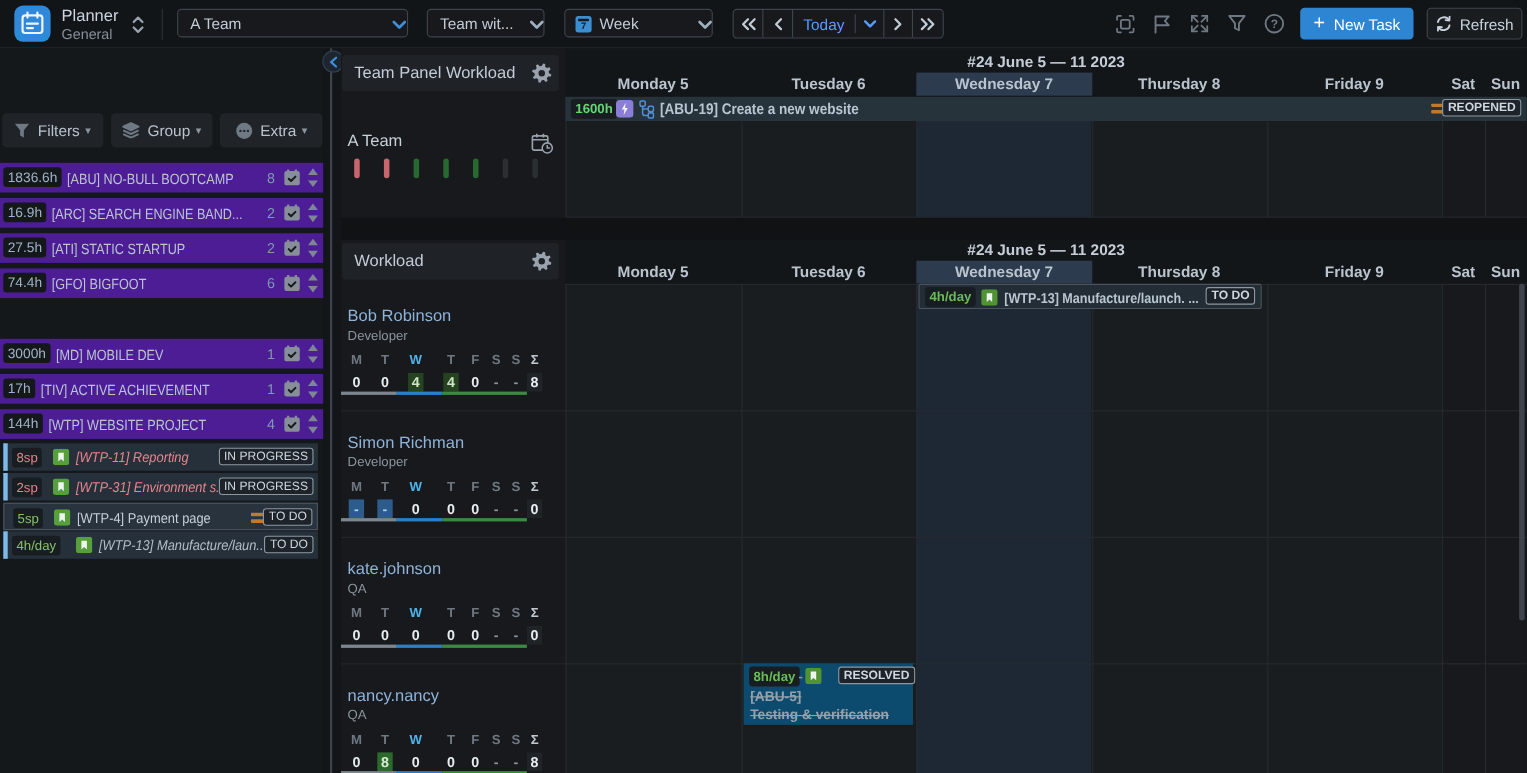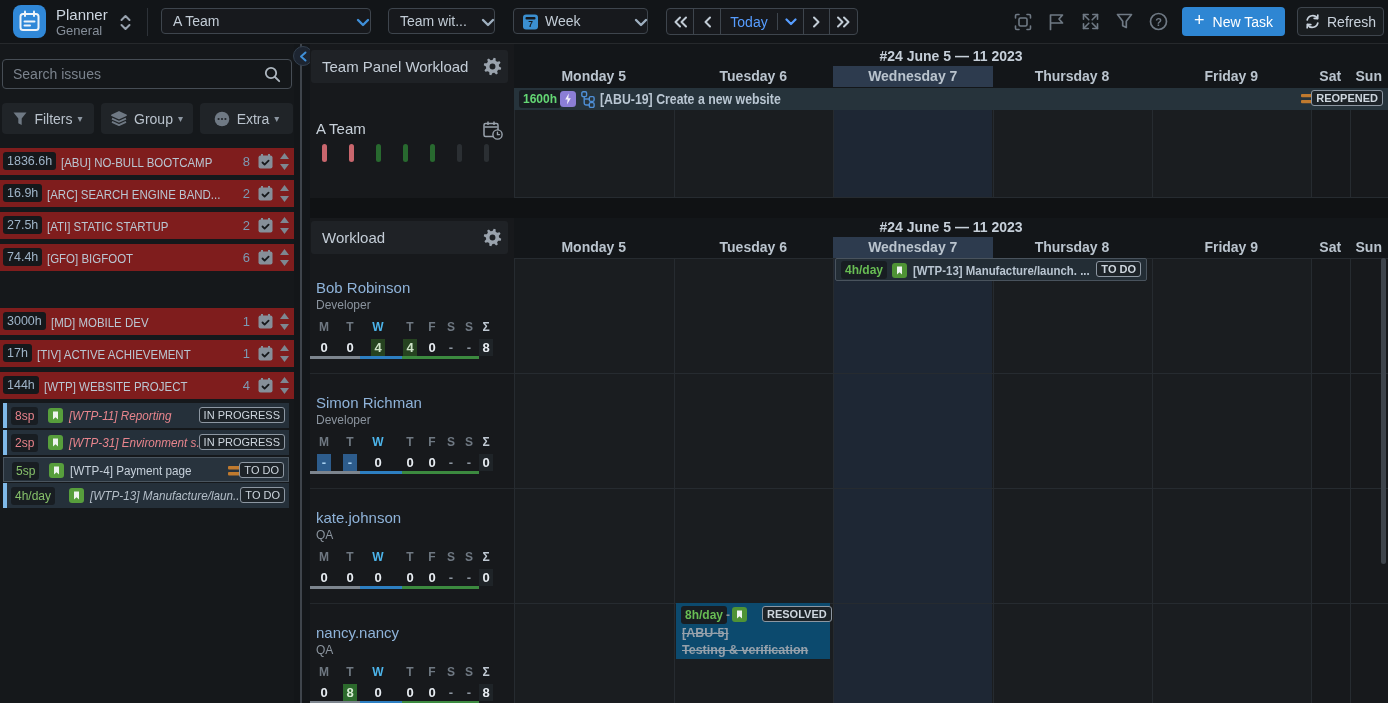--- a/index.html
+++ b/index.html
@@ -15,21 +15,21 @@
 .dd { position:absolute; top:8px; height:26px; border:1px solid #3e454d; border-radius:4px; background:#17191d; color:#c2ccd6; font-size:14px; display:flex; align-items:center; }
 .navgrp { position:absolute; left:666px; top:8px; height:27px; display:flex; border:1px solid #3e454d; border-radius:4px; background:#17191d; }
 .navseg { display:flex; align-items:center; justify-content:center; color:#b6c1cb; border-right:1px solid #3e454d; font-size:14px; }
 .btn-new { position:absolute; left:1182px; top:7px; width:103px; height:29px; background:#2e86d3; border-radius:4px; color:#fff; font-size:14px; display:flex; align-items:center; justify-content:center; }
 .btn-ref { position:absolute; left:1297px; top:7px; width:87px; height:29px; background:#191d20; border:1px solid #3e454d; border-radius:4px; color:#c9d2dc; font-size:14px; display:flex; align-items:center; justify-content:center; }
 
 
 #sidebar { position:absolute; left:0; top:44px; width:294px; height:659px; background:#15181b; }
 .search { position:absolute; left:2px; top:15px; width:290px; height:30px; border:1px solid #464d55; border-radius:4px; background:#14171a; color:#7b838d; font-size:14px; line-height:28px; padding-left:10px; }
 .fbtn { position:absolute; top:59px; height:31px; background:#202428; border-radius:4px; color:#b9c2cc; font-size:14px; display:flex; align-items:center; justify-content:center; gap:7px; }
-.prow { position:absolute; left:0; width:294px; height:27px; background:#7f1d1d; }
+.prow { position:absolute; left:0; width:294px; height:27px; background:#4c1d95; }
 .hbadge { position:absolute; left:3px; top:4px; background:#15181b; color:#9fb4c8; font-size:12.5px; padding:2px 4px; border-radius:3px; }
 .pname { position:absolute; font-size:13.5px; color:#bac6d2; top:7px; white-space:nowrap; transform:scaleX(0.85); transform-origin:0 50%; }
 .pcount { position:absolute; right:44px; top:6px; font-size:13px; color:#7e99b2; }
 .trow { position:absolute; left:3px; width:286px; height:25px; background:#25303a; }
 .taccent { position:absolute; left:0; top:0; width:4px; height:25px; background:#7fb9e8; }
 .spbadge { position:absolute; top:4px; background:#181d22; font-size:12px; padding:2px 4px; border-radius:3px; }
 .ttitle { position:absolute; top:5px; font-size:13px; white-space:nowrap; transform:scaleX(0.9); transform-origin:0 50%; }
 .stlabel { position:absolute; top:4px; border:1px solid #8d97a2; border-radius:3px; color:#ced6de; font-size:11px; padding:1px 4px; background:#1d2328; }
 
 
@@ -158,26 +158,20 @@
     <div class="btn-new"><span style="font-size:18px;font-weight:400;margin-right:8px;margin-top:-2px">+</span>New Task</div>
     <div class="btn-ref">
       <svg width="15" height="15" viewBox="0 0 15 15" style="margin-right:7px">
         <path d="M2.2 6 A5.6 5.6 0 0 1 12.4 4.3" fill="none" stroke="#c9d2dc" stroke-width="1.7" stroke-linecap="round"></path>
         <path d="M12.8 1.2 L12.6 4.6 L9.2 4.3" fill="none" stroke="#c9d2dc" stroke-width="1.7" stroke-linecap="round" stroke-linejoin="round"></path>
         <path d="M12.8 9 A5.6 5.6 0 0 1 2.6 10.7" fill="none" stroke="#c9d2dc" stroke-width="1.7" stroke-linecap="round"></path>
         <path d="M2.2 13.8 L2.4 10.4 L5.8 10.7" fill="none" stroke="#c9d2dc" stroke-width="1.7" stroke-linecap="round" stroke-linejoin="round"></path>
       </svg>Refresh</div>
   </div>
   <div id="sidebar">
-    <div class="search">Search issues
-      <svg class="abs" style="right:10px;top:6px" width="17" height="17" viewBox="0 0 17 17">
-        <circle cx="7" cy="7" r="5.2" fill="none" stroke="#aeb7c0" stroke-width="1.8"></circle>
-        <line x1="11" y1="11" x2="15.2" y2="15.2" stroke="#aeb7c0" stroke-width="1.8" stroke-linecap="round"></line>
-      </svg>
-    </div>
     <div class="fbtn" style="left:2px;width:92px">
       <svg width="14" height="14" viewBox="0 0 14 14">
           <path d="M0.5 0.5 H13.5 L8.7 6.4 V13 L5.3 11.2 V6.4 Z" fill="#6f7984"></path>
         </svg>
       Filters<span style="color:#8b95a0;font-size:10px;margin-left:-2px">▾</span>
     </div>
     <div class="fbtn" style="left:101px;width:92px">
       <svg width="16" height="15" viewBox="0 0 16 15">
         <g fill="none" stroke="#6f7984" stroke-width="1.8" stroke-linejoin="round">
           <path d="M8 1 L15 4.2 L8 7.4 L1 4.2 Z" fill="#6f7984"></path>

